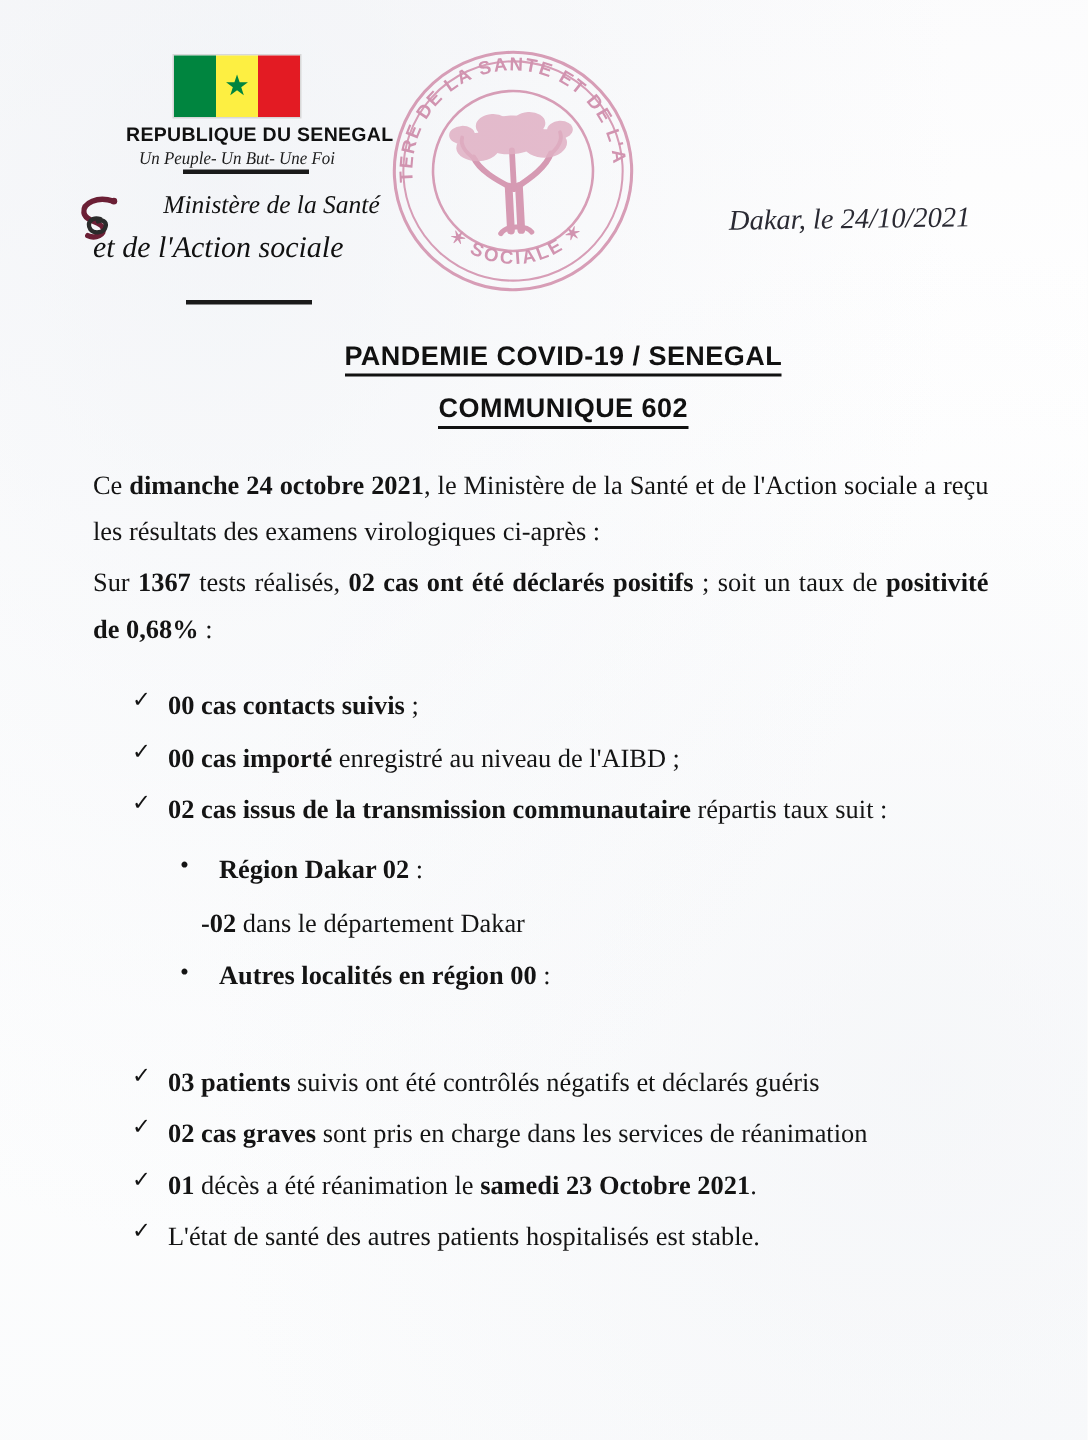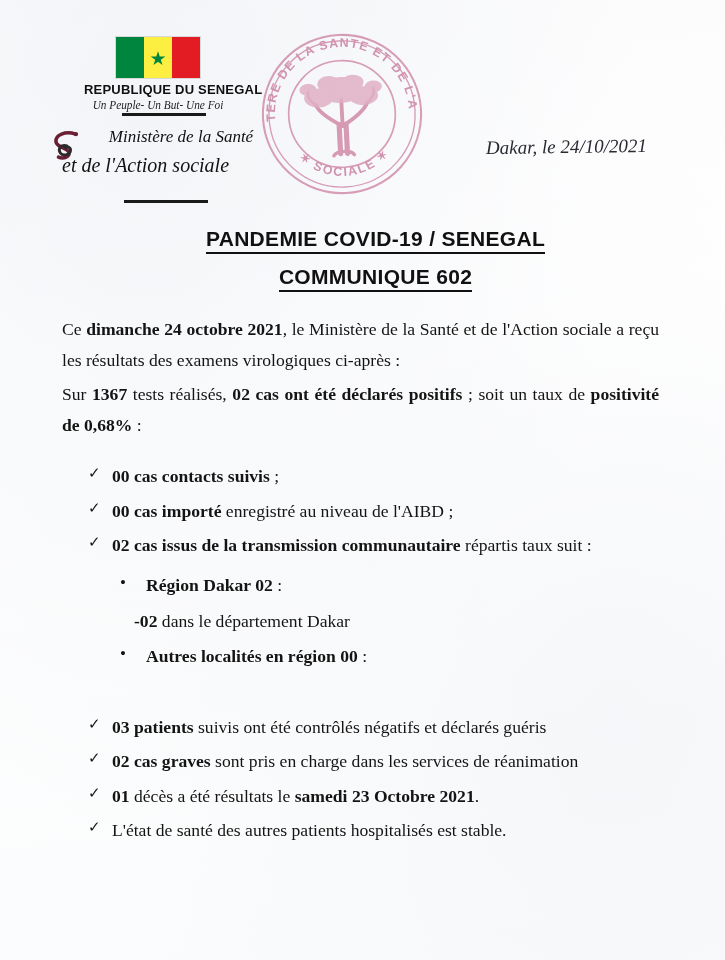--- a/index.html
+++ b/index.html
@@ -154,21 +154,21 @@
   }
 
   
   .titles {
     margin-top: 12px;
     text-align: center;
     font-family: "Liberation Sans", "DejaVu Sans", sans-serif;
   }
   .title-main, .title-sub {
     font-weight: bold;
-    font-size: 21px;
+    font-size: 18px;
     letter-spacing: 0.3px;
     color: #111;
     display: inline-block;
     border-bottom: 2px solid #111;
     padding-bottom: 1px;
     margin-left: 26px;
   }
   .title-sub-wrap { margin-top: 11px; }
 
   
@@ -350,21 +350,21 @@
       <li>
         <span class="tick">✓</span>
         <b>03 patients</b><span> suivis ont été contrôlés négatifs et déclarés guéris</span>
       </li>
       <li>
         <span class="tick">✓</span>
         <b>02 cas graves</b><span> sont pris en charge dans les services de réanimation</span>
       </li>
       <li>
         <span class="tick">✓</span>
-        <b>01</b><span> décès a été résultats le </span><b>samedi 23 Octobre 2021</b><span>.</span>
+        <b>01</b><span> décès a été réanimation le </span><b>samedi 23 Octobre 2021</b><span>.</span>
       </li>
       <li>
         <span class="tick">✓</span>
         <span>L'état de santé des autres patients hospitalisés est stable.</span>
       </li>
     </ul>
   </div>
 </div>
 
 </body></html>

